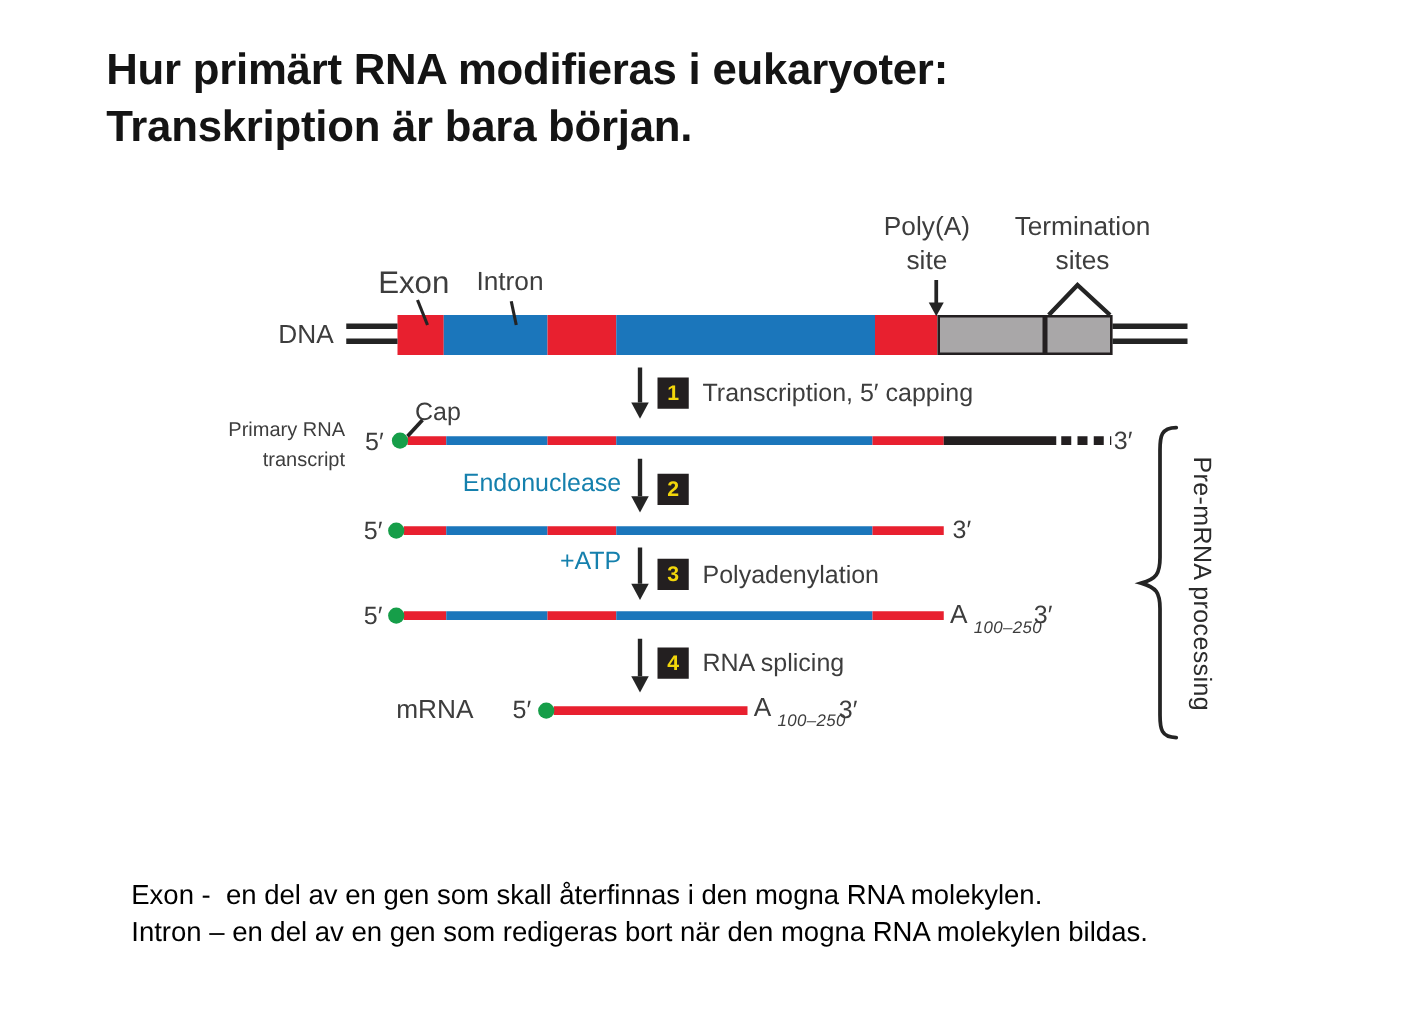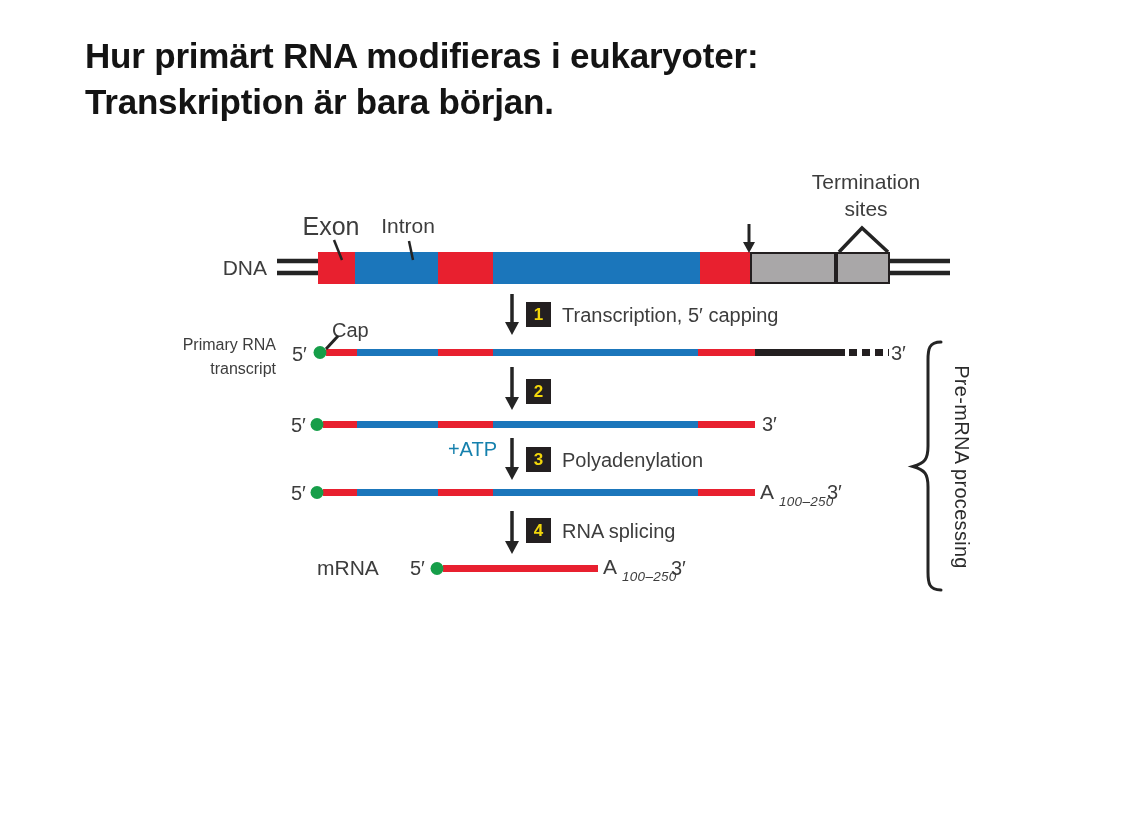--- a/index.html
+++ b/index.html
@@ -43,20 +43,24 @@
 
   <div class="abs title">
     <div>Hur primärt RNA modifieras i eukaryoter:</div>
     <div>Transkription är bara början.</div>
   </div>
 
   <div class="abs dlabel right" style="left:205px; top:256px; width:62px; font-size:21px;">DNA</div>
   <div class="abs dlabel center" style="left:298px; top:214px; width:66px; font-size:25px;">Exon</div>
   <div class="abs dlabel center" style="left:368px; top:214px; width:80px; font-size:21px;">Intron</div>
 
+  <div class="abs dlabel center" style="left:694px; top:168px; width:95px; font-size:21px; line-height:27px;">
+    <div>Poly(A)</div>
+    <div>site</div>
+  </div>
   <div class="abs dlabel center" style="left:790px; top:168px; width:152px; font-size:21px; line-height:27px;">
     <div>Termination</div>
     <div>sites</div>
   </div>
 
   <div class="bar" style="left:318px; top:252px; height:32px;">
       <span class="seg" style="width: 37px; background: var(--c-exon);"></span>
       <span class="seg" style="width: 83px; background: var(--c-intron);"></span>
       <span class="seg" style="width: 55px; background: var(--c-exon);"></span>
       <span class="seg" style="width: 207px; background: var(--c-intron);"></span>
@@ -73,20 +77,21 @@
     <span>2</span></div>
 
   <div class="badge" style="left:526px; top:447px;">
     <span>3</span></div>
   <div class="steplabel" style="top:449px;">Polyadenylation</div>
 
   <div class="badge" style="left:526px; top:518px;">
     <span>4</span></div>
   <div class="steplabel" style="top:520px;">RNA splicing</div>
 
+  <div class="abs enzyme" style="left:320px; top:376px; width:177px;">Endonuclease</div>
   <div class="abs enzyme" style="left:220px; top:438px; width:277px;">
     <div>+ATP</div>
   </div>
 
   <div class="abs dlabel right" style="left:128px; top:333px; width:148px;">
     <div>Primary RNA</div>
     <div>transcript</div>
   </div>
   <div class="marker" style="left:332px; top:319px;">Cap</div>
   <div class="marker" style="left:292px; top:343px;">5′</div>
@@ -178,14 +183,18 @@
     <g fill="var(--c-cap)">
       <circle cx="320" cy="352.5" r="6.5"></circle>
       <circle cx="317" cy="424.5" r="6.5"></circle>
       <circle cx="317" cy="492.5" r="6.5"></circle>
       <circle cx="437" cy="568.5" r="6.5"></circle>
     </g>
 
     <path d="M941,342 C929,342 928,349 928,360 L928,446 C928,459 925,463 913,466.5 C925,470 928,474 928,487 L928,572 C928,583 929,590 941,590" fill="none" stroke="#242424" stroke-width="3" stroke-linecap="round"></path>
   </svg>
 
+  <div class="abs footer">
+    <div>Exon -  en del av en gen som skall återfinnas i den mogna RNA molekylen.</div>
+    <div>Intron – en del av en gen som redigeras bort när den mogna RNA molekylen bildas.</div>
+  </div>
 
 </div>
 
 </body></html>

